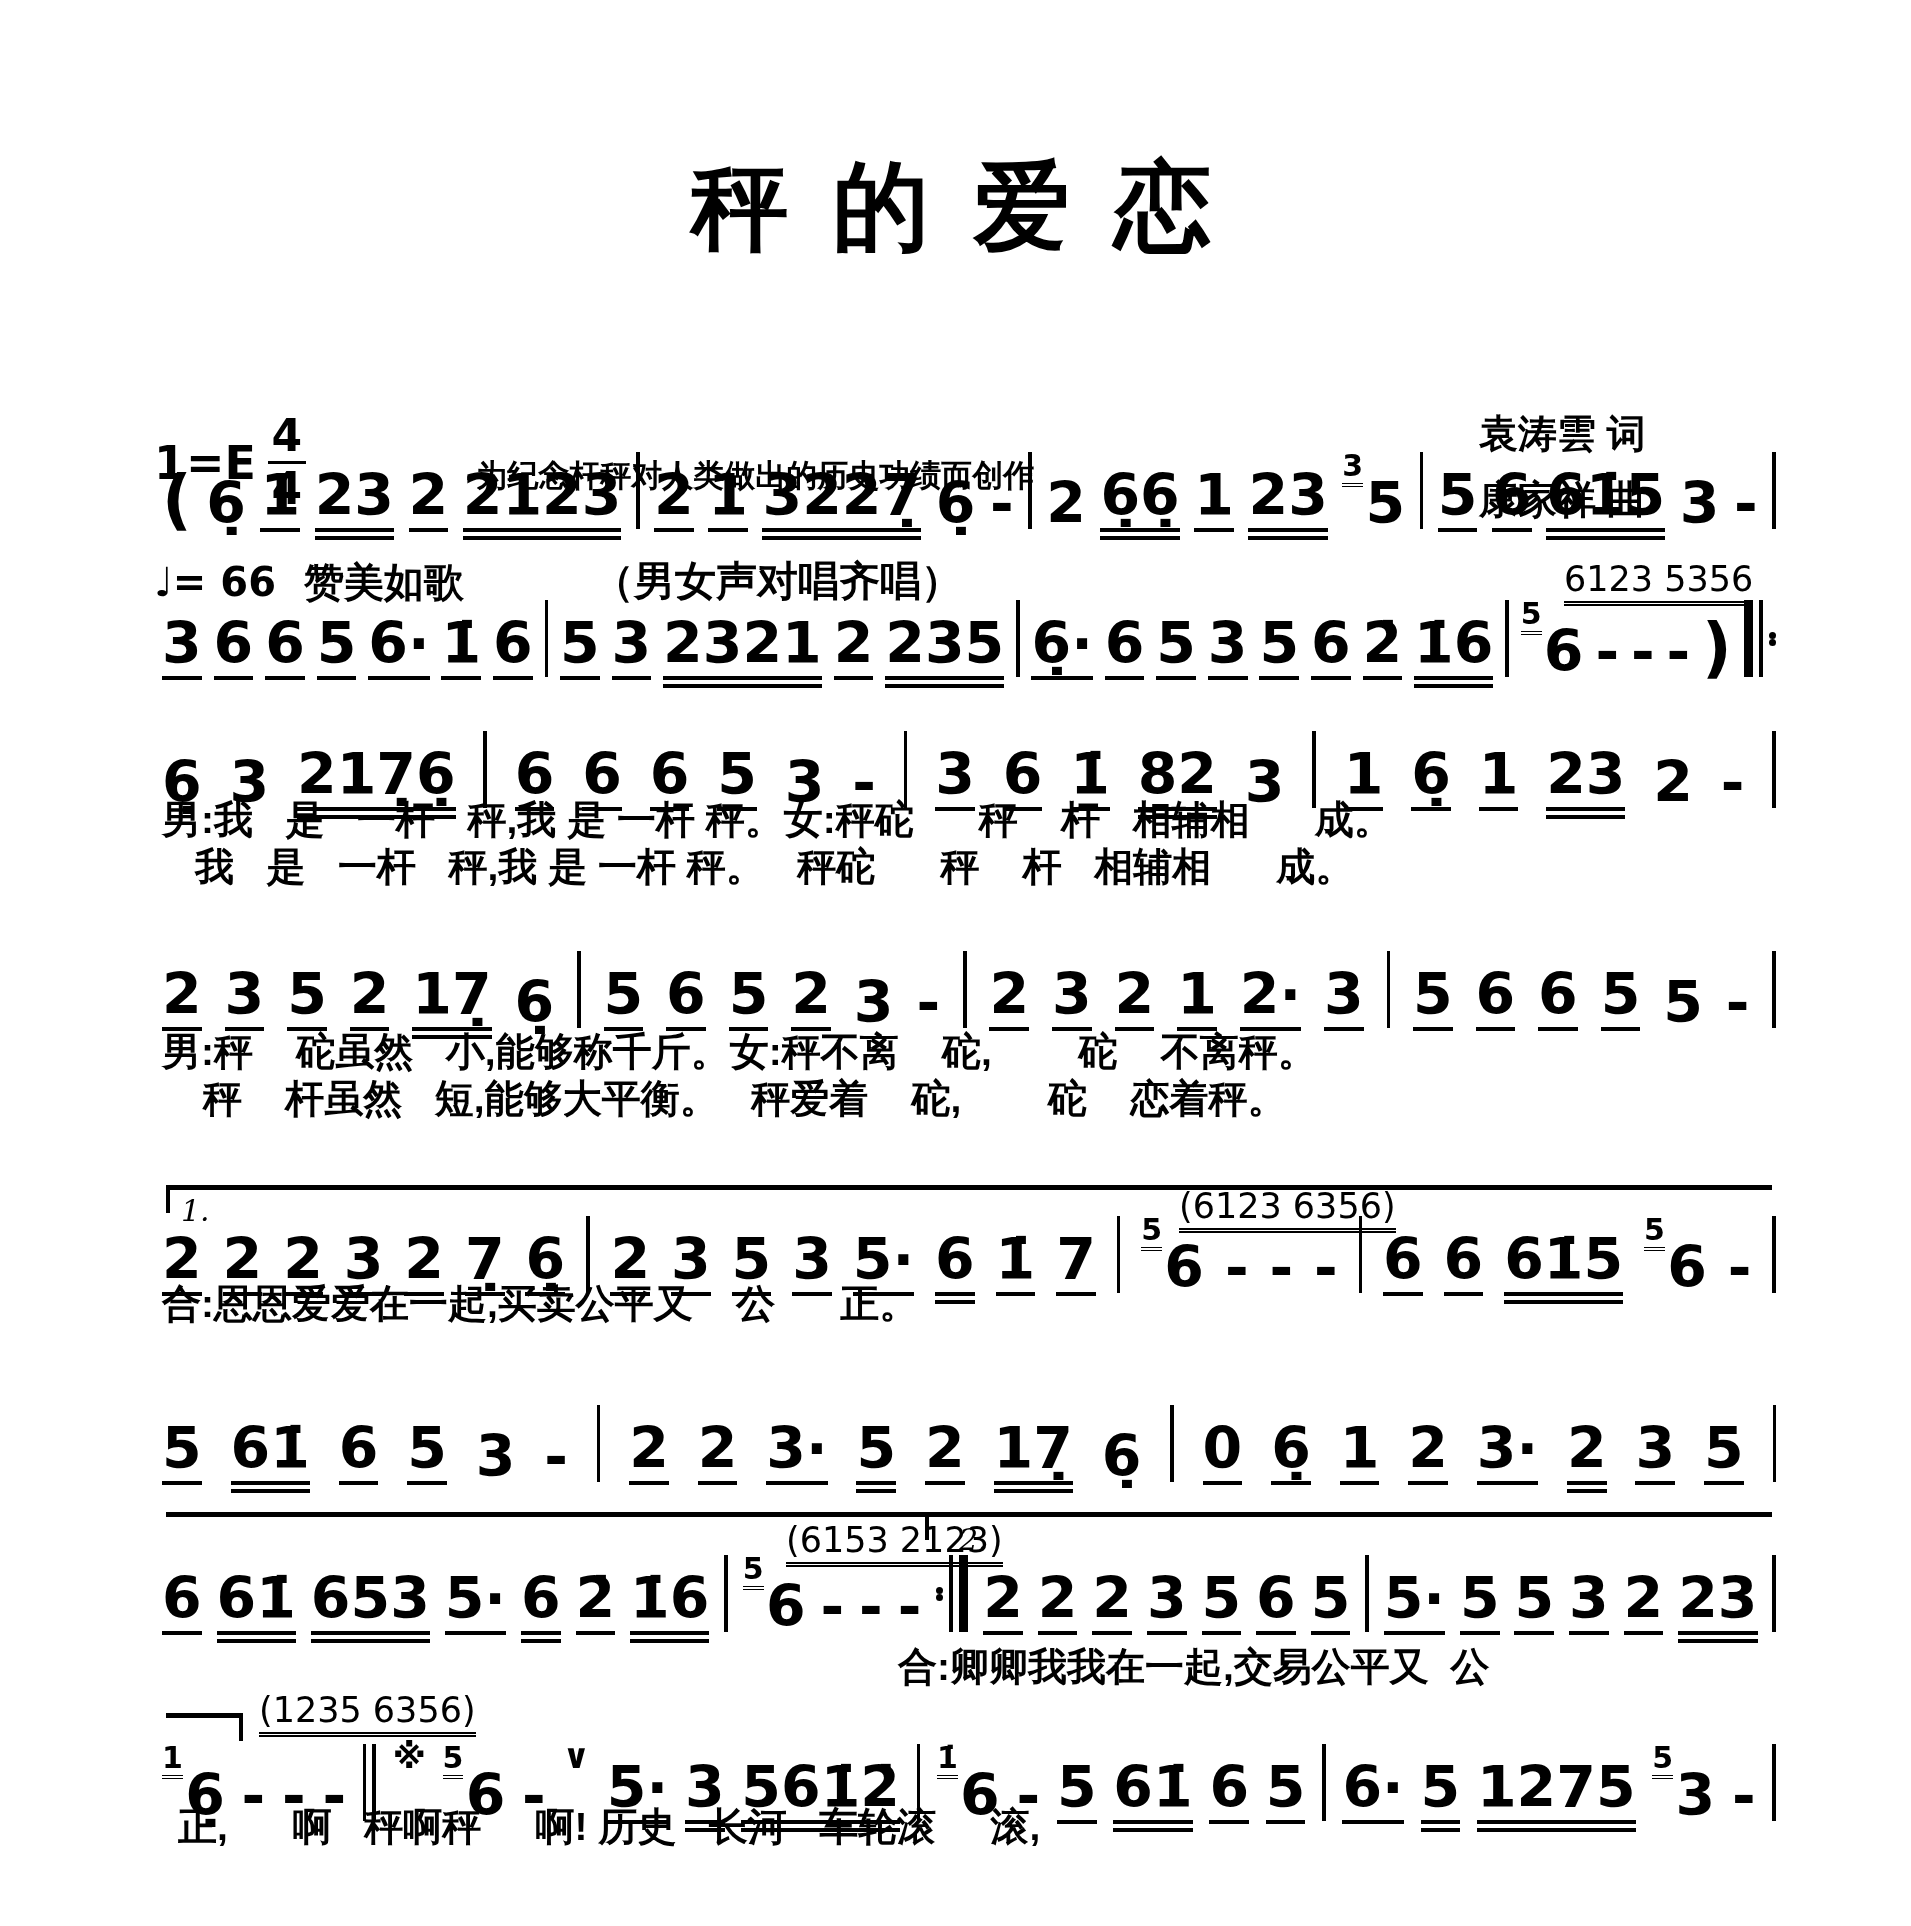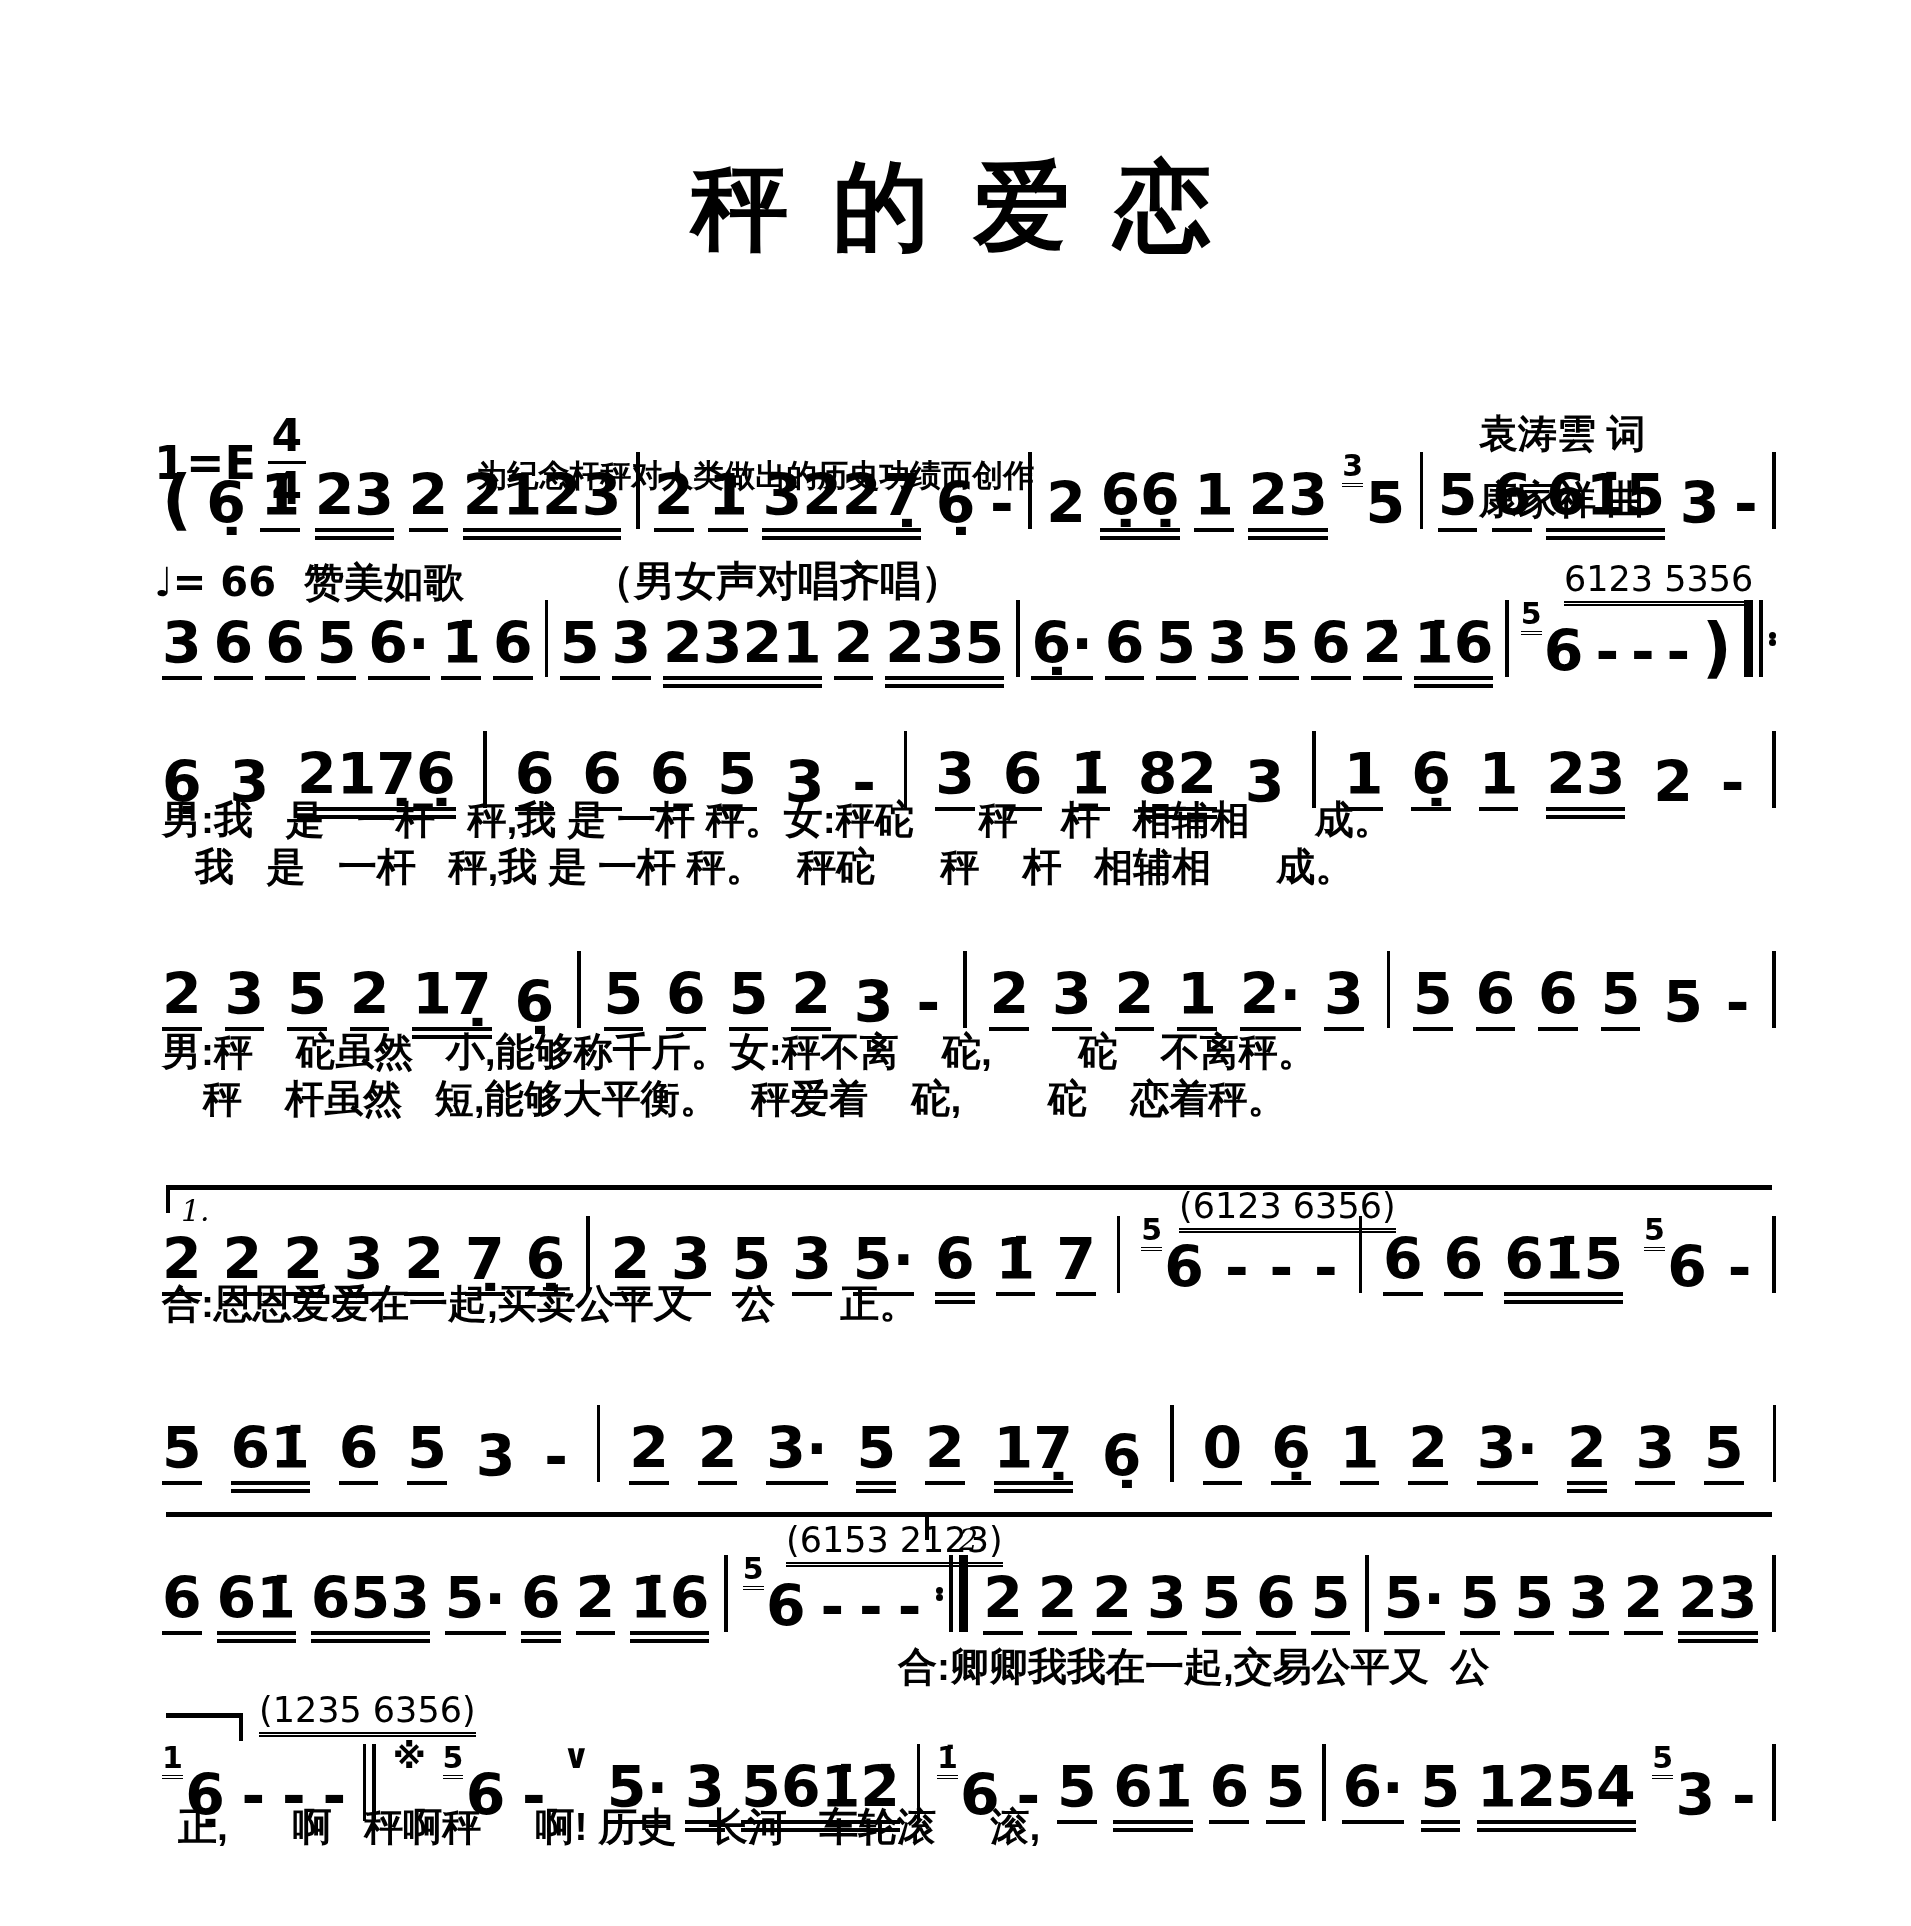--- a/index.html
+++ b/index.html
@@ -364,21 +364,21 @@
       <span class="tok">-</span>
       <span class="tok u1">5</span>
       <span class="tok u2">61̇</span>
       <span class="tok u1">6</span>
       <span class="tok u1">5</span>
       <span class="barline">
         <i class="bl"></i>
       </span>
       <span class="tok u1">6·</span>
       <span class="tok u2">5</span>
-      <span class="tok u2">1254</span>
+      <span class="tok u2">1275</span>
       <span class="tok"><sup class="g">5</sup>3</span>
       <span class="tok">-</span>
       <span class="barline">
         <i class="bl"></i>
       </span>
     </div>
   </div>
 <div id="lyrics-layer">
     <div class="lyric" style="top: 793px; left: 162px;">男:我   是   一杆   秤,我 是 一杆 秤。女:秤砣      秤    杆   相辅相      成。</div>
     <div class="lyric" style="top: 840px; left: 195px;">我   是   一杆   秤,我 是 一杆 秤。   秤砣      秤    杆   相辅相      成。</div>

